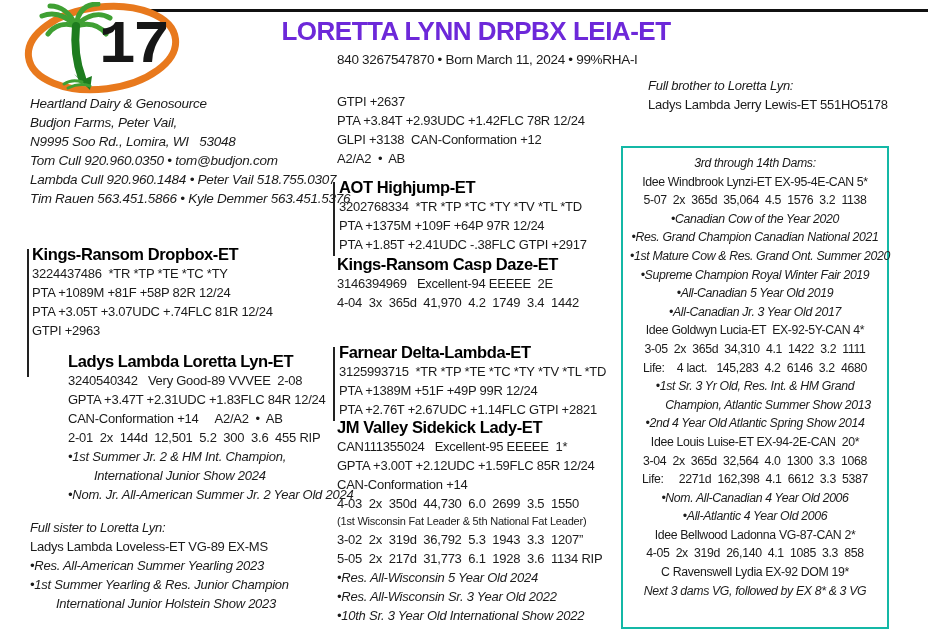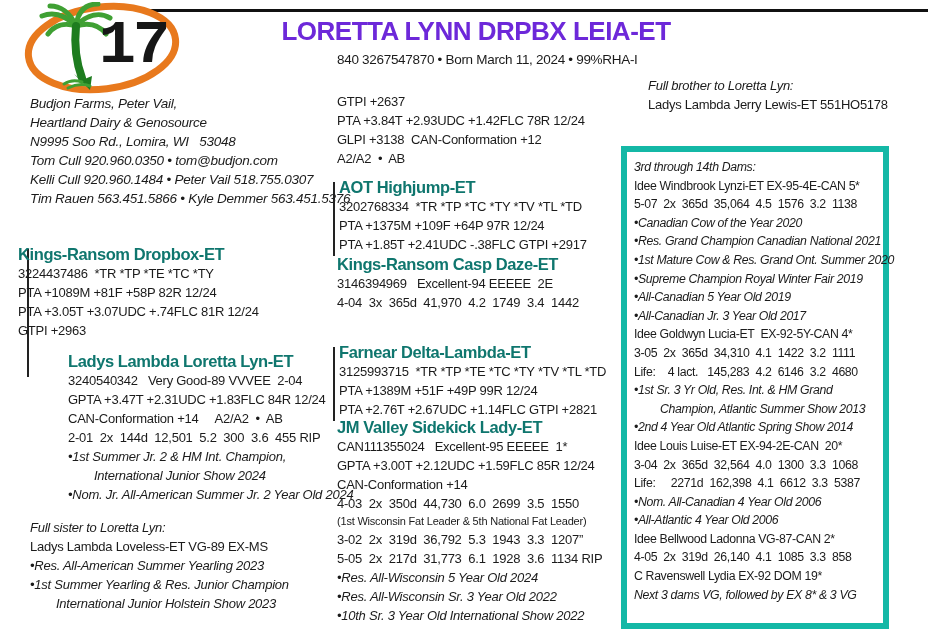--- a/index.html
+++ b/index.html
@@ -19,25 +19,25 @@
   .title{left:236px;top:16px;width:480px;margin:0;text-align:center;
          font-size:26px;font-weight:700;letter-spacing:-0.5px;color:#6d28d9;}
   .subtitle{left:337px;top:52px;font-size:13.5px;letter-spacing:-0.3px;}
   
   .ln{white-space:pre;font-size:13px;letter-spacing:-0.25px;line-height:19px;}
   .ln.i{font-style:italic;}
   .ln.ii{font-style:italic;padding-left:26px;}
   .ln.sm{font-size:11px;line-height:17px;letter-spacing:-0.2px;}
   .owner .ln{font-size:13.5px;font-style:italic;line-height:19px;}
   .ped-name{font-size:16.5px;font-weight:700;letter-spacing:-0.4px;
-            line-height:20px;white-space:pre;color:#0f766e;}
+            line-height:20px;white-space:pre;color:#000000;}
   .vrule{width:2px;background:#222;}
   
-  .dams-box{left:621px;top:146px;width:268px;height:483px;border:6px solid #14b8a6;
-            padding:6px 7px;box-sizing:border-box;}
+  .dams-box{left:621px;top:146px;width:268px;height:483px;border:2px solid #14b8a6;
+            padding:6px 7px;box-sizing:border-box;text-align:center;}
   .dams-box .ln{font-size:12.3px;line-height:18.6px;letter-spacing:-0.35px;}
 </style>
 </head>
 <body>
 
 <div class="abs top-rule"></div>
 
 <div class="abs logo">
   <svg width="156" height="94" viewBox="0 0 156 94">
     <ellipse cx="78" cy="46" rx="74" ry="41" fill="none" stroke="#E8791D" stroke-width="7" transform="rotate(-7 78 46)"></ellipse>
@@ -59,43 +59,43 @@
       <path d="M44,86 C52,82 60,82 66,84"></path>
     </g>
   </svg>
   <div class="lot">17</div>
 </div>
 
 <h1 class="abs title">LORETTA LYNN DRPBX LEIA-ET</h1>
 <div class="abs subtitle">840 3267547870  •  Born March 11, 2024  •  99%RHA-I</div>
 
 <div class="abs owner" style="left:30px;top:94px;">
+    <div class="ln i">Heartland Dairy &amp; Genosource</div>
     <div class="ln i">Budjon Farms, Peter Vail,</div>
-    <div class="ln i">Heartland Dairy &amp; Genosource</div>
     <div class="ln i">N9995 Soo Rd., Lomira, WI   53048</div>
     <div class="ln i">Tom Cull 920.960.0350 • tom@budjon.com</div>
-    <div class="ln i">Kelli Cull 920.960.1484 • Peter Vail 518.755.0307</div>
+    <div class="ln i">Lambda Cull 920.960.1484 • Peter Vail 518.755.0307</div>
     <div class="ln i">Tim Rauen 563.451.5866 • Kyle Demmer 563.451.5376</div>
   </div>
 
 <div class="abs vrule" style="left:27px;top:249px;height:128px;"></div>
-<div class="abs" style="left:18px;top:244px;">
+<div class="abs" style="left:32px;top:244px;">
   <div class="ped-name">Kings-Ransom Dropbox-ET</div>
   <div>
       <div class="ln p">3224437486  *TR *TP *TE *TC *TY</div>
       <div class="ln p">PTA +1089M +81F +58P 82R 12/24</div>
       <div class="ln p">PTA +3.05T +3.07UDC +.74FLC 81R 12/24</div>
       <div class="ln p">GTPI +2963</div>
     </div>
 </div>
 
 <div class="abs" style="left:34px;top:351px;margin-left:34px;">
   <div class="ped-name">Ladys Lambda Loretta Lyn-ET</div>
   <div>
-      <div class="ln p">3240540342   Very Good-89 VVVEE  2-04</div>
+      <div class="ln p">3240540342   Very Good-89 VVVEE  2-08</div>
       <div class="ln p">GPTA +3.47T +2.31UDC +1.83FLC 84R 12/24</div>
       <div class="ln p">CAN-Conformation +14     A2/A2  •  AB</div>
       <div class="ln p">2-01  2x  144d  12,501  5.2  300  3.6  455 RIP</div>
       <div class="ln i">•1st Summer Jr. 2 &amp; HM Int. Champion,</div>
       <div class="ln ii">International Junior Show 2024</div>
       <div class="ln i">•Nom. Jr. All-American Summer Jr. 2 Year Old 2024</div>
     </div>
 </div>
 
 <div class="abs" style="left:30px;top:518px;">

